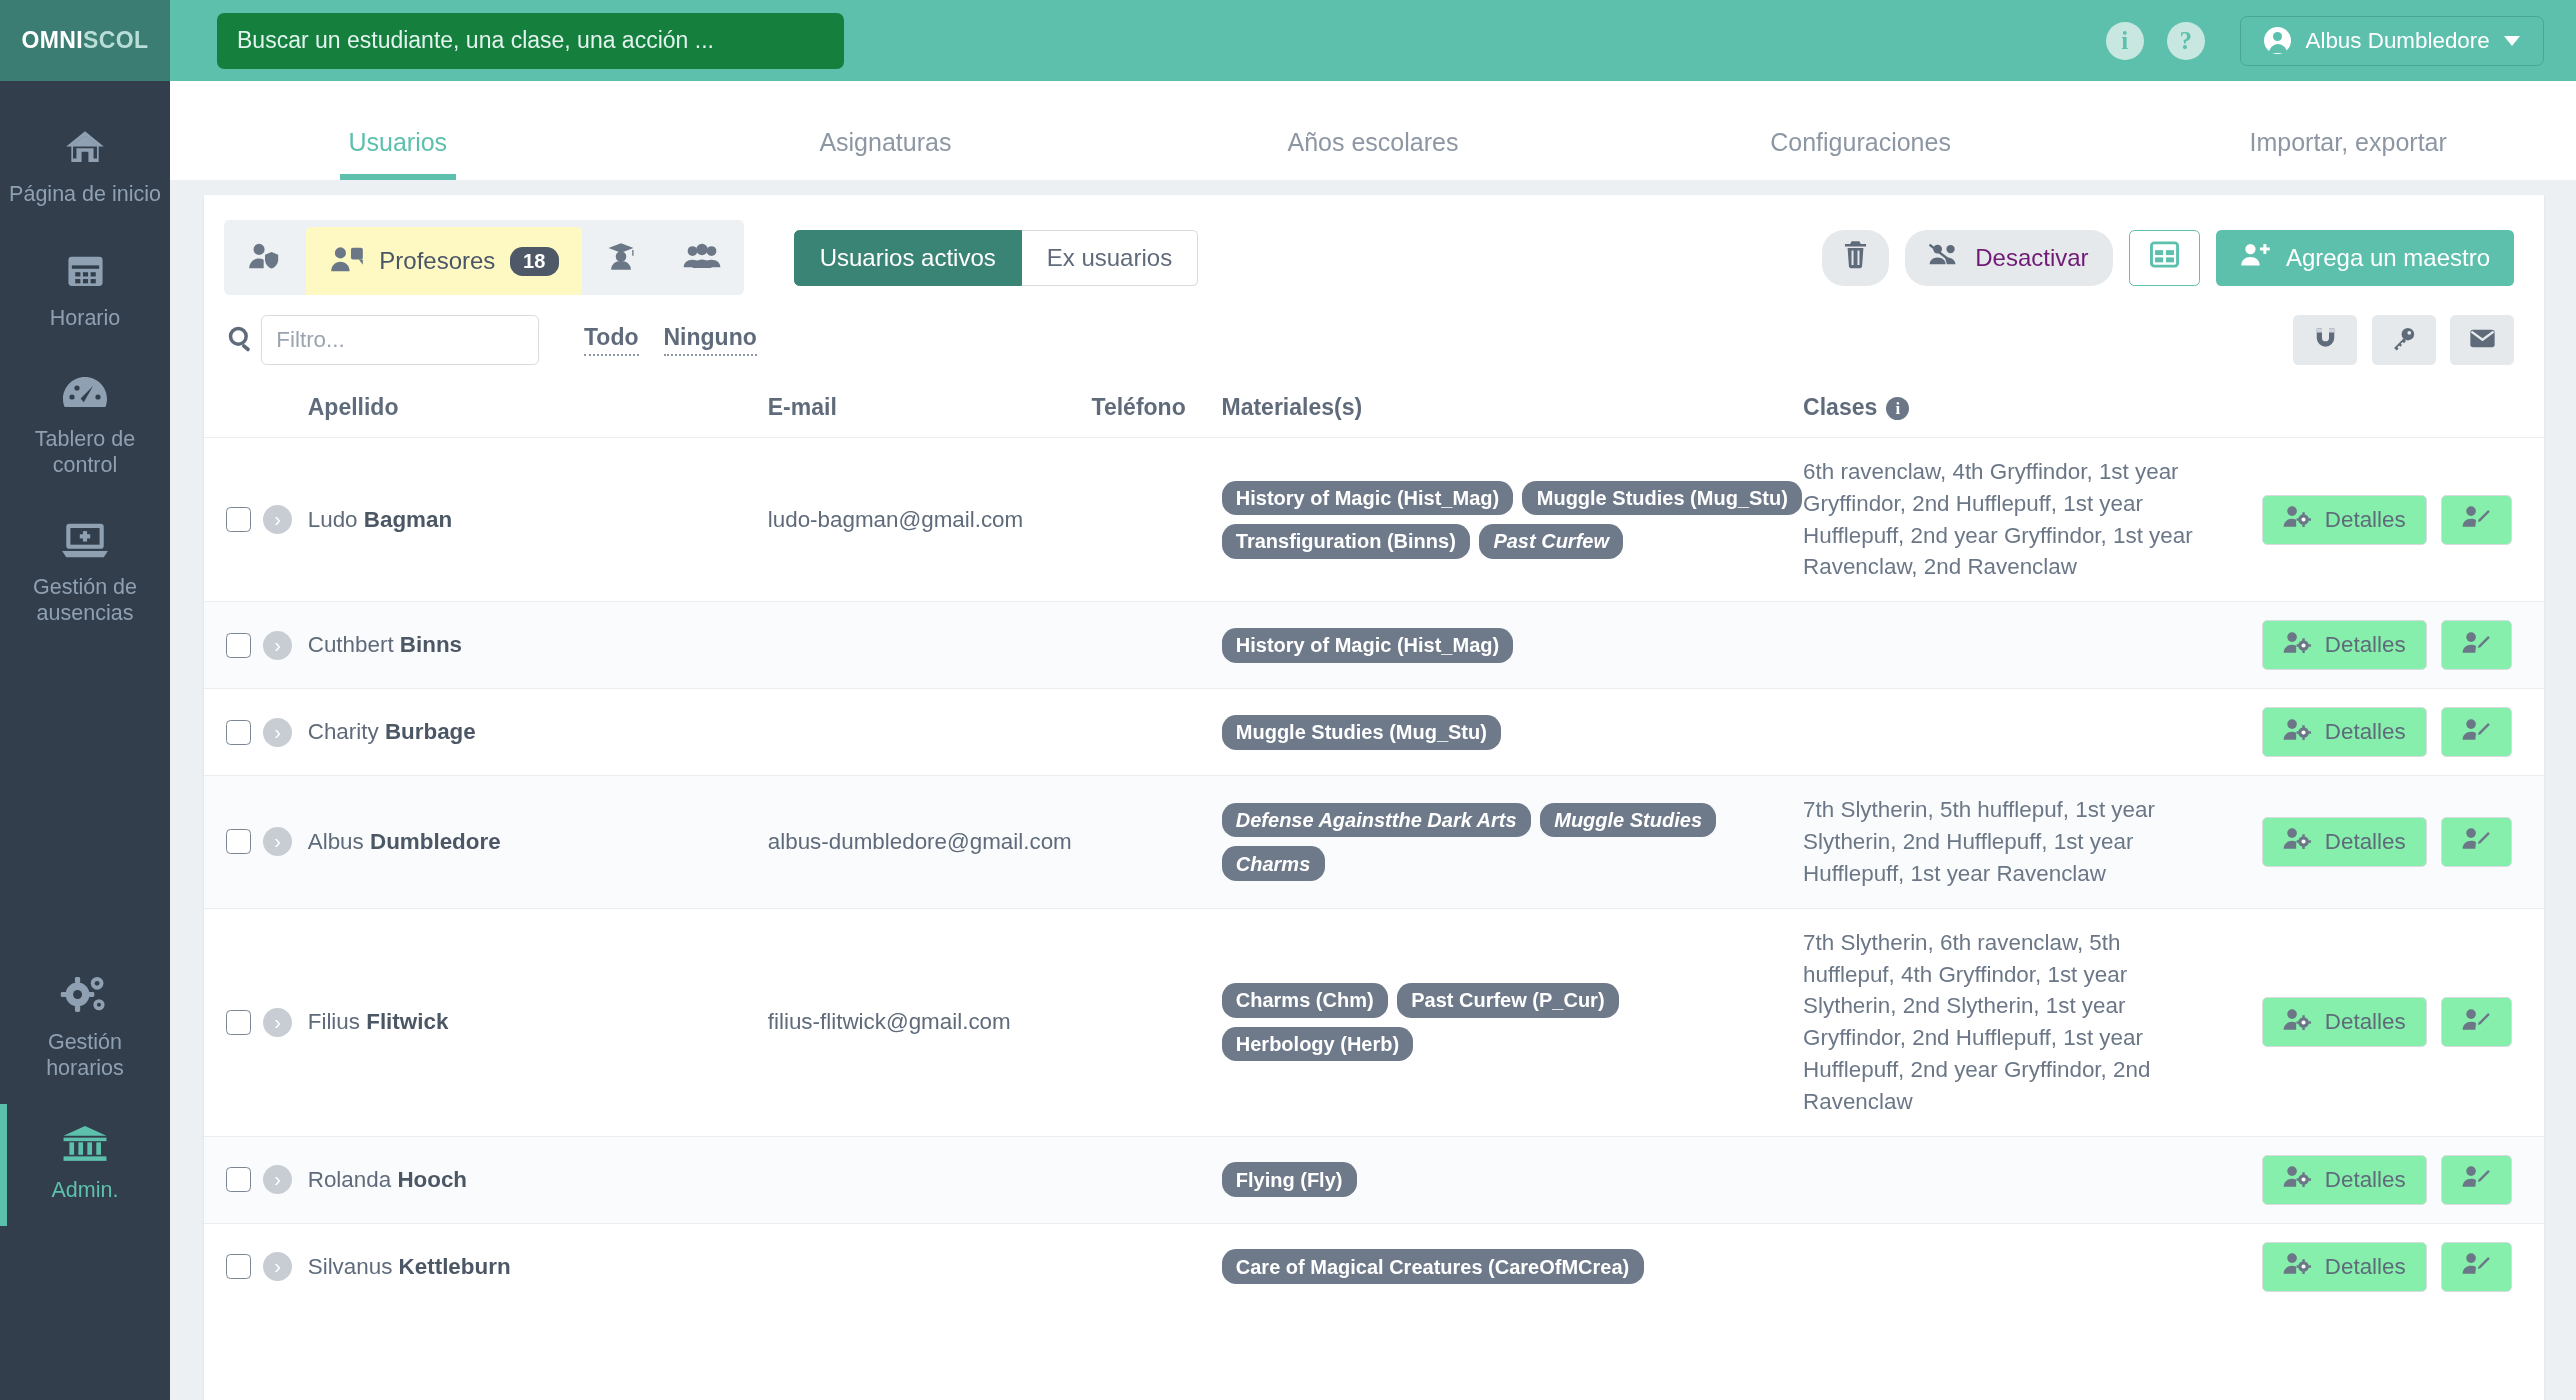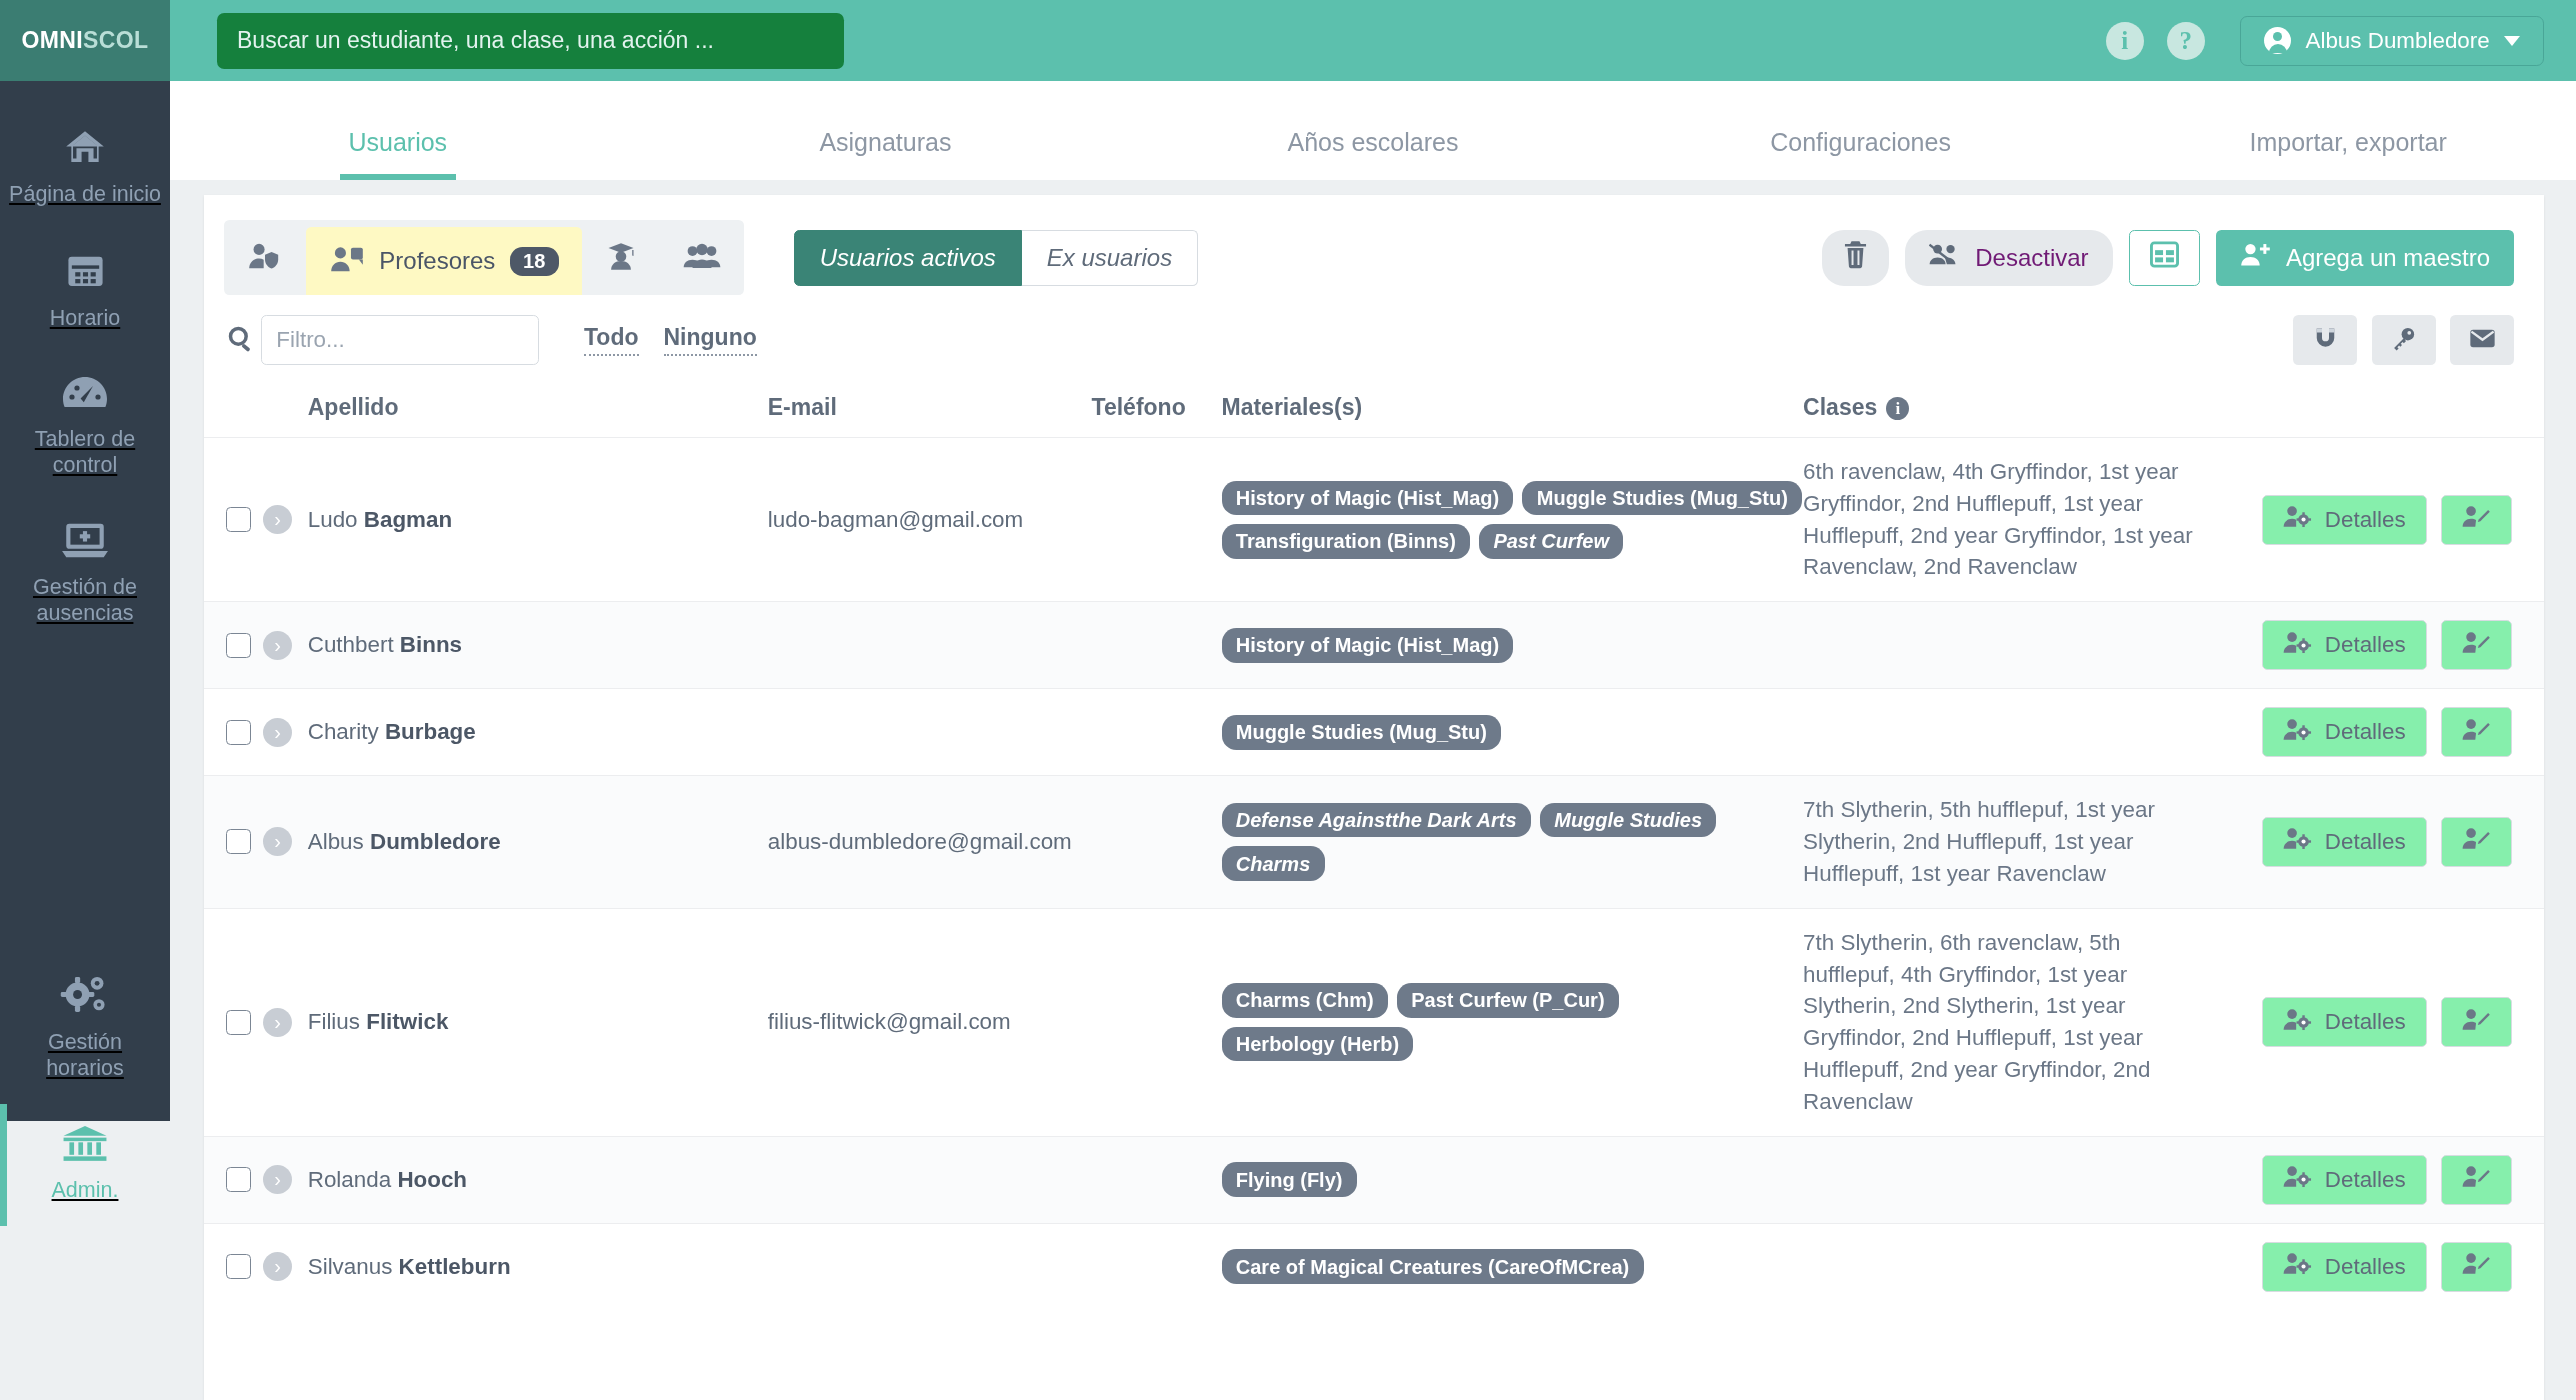--- a/index.html
+++ b/index.html
@@ -57,22 +57,22 @@
   .user-avatar::after {
     content: ""; position: absolute; width: 18px; height: 9px;
     border-radius: 9px 9px 0 0; background: #5cc0ad; left: 4.5px; top: 17px;
   }
   .caret-down {
     width: 0; height: 0; border-left: 8px solid transparent;
     border-right: 8px solid transparent; border-top: 10px solid #fff;
   }
   
   .sidebar {
-    position: absolute; top: 81px; left: 0; width: 170px; height: 1040px;
-    background: #323e4b; padding-top: 25px; text-decoration: underline;
+    position: absolute; top: 81px; left: 0; width: 170px; height: 1320px;
+    background: #323e4b; padding-top: 25px;
   }
   .side-item {
     display: flex; flex-direction: column; align-items: center;
     padding: 20px 9px 23px; color: #8fa0b3; cursor: pointer;
     position: relative; text-align: center;
   }
   .side-item .side-label { font-size: 21.5px; line-height: 1.22; margin-top: 10.7px; }
   .side-item svg { fill: #8fa0b3; }
   .side-item.active { color: #5cc0ad; }
   .side-item.active svg { fill: #5cc0ad; }
@@ -120,21 +120,21 @@
   .subtab-label { font-size: 24px; }
   .badge {
     background: #4e5867; color: #fff; font-size: 20px; font-weight: bold;
     border-radius: 12.5px; padding: 4.5px 13.4px; line-height: 1;
   }
   .subtab svg { fill: #6b7787; }
   
   .segmented { display: flex; margin-left: 50px; height: 56px; }
   .seg {
     font-size: 24px; padding: 12px 25px; display: flex; align-items: center;
-    border: 0.9px solid #d7dce1; cursor: pointer; color: #5f6b7a; background: #fff; font-style: italic;
+    border: 0.9px solid #d7dce1; cursor: pointer; color: #5f6b7a; background: #fff;
   }
   .seg:first-child { border-radius: 5.4px 0 0 5.4px; }
   .seg:last-child { border-radius: 0 5.4px 5.4px 0; border-left: none; }
   .seg.active { background: #3a8476; border-color: #3a8476; color: #ffffff; }
   .toolbar-right { margin-left: auto; display: flex; align-items: center; gap: 16px; }
   .btn {
     display: flex; align-items: center; gap: 14.3px; height: 56px; padding: 0 23px;
     border-radius: 5.4px; font-size: 24px; cursor: pointer; border: 0.9px solid transparent;
   }
   .btn-gray { background: #e6e9ec; color: #701a75; border-radius: 22px; }

